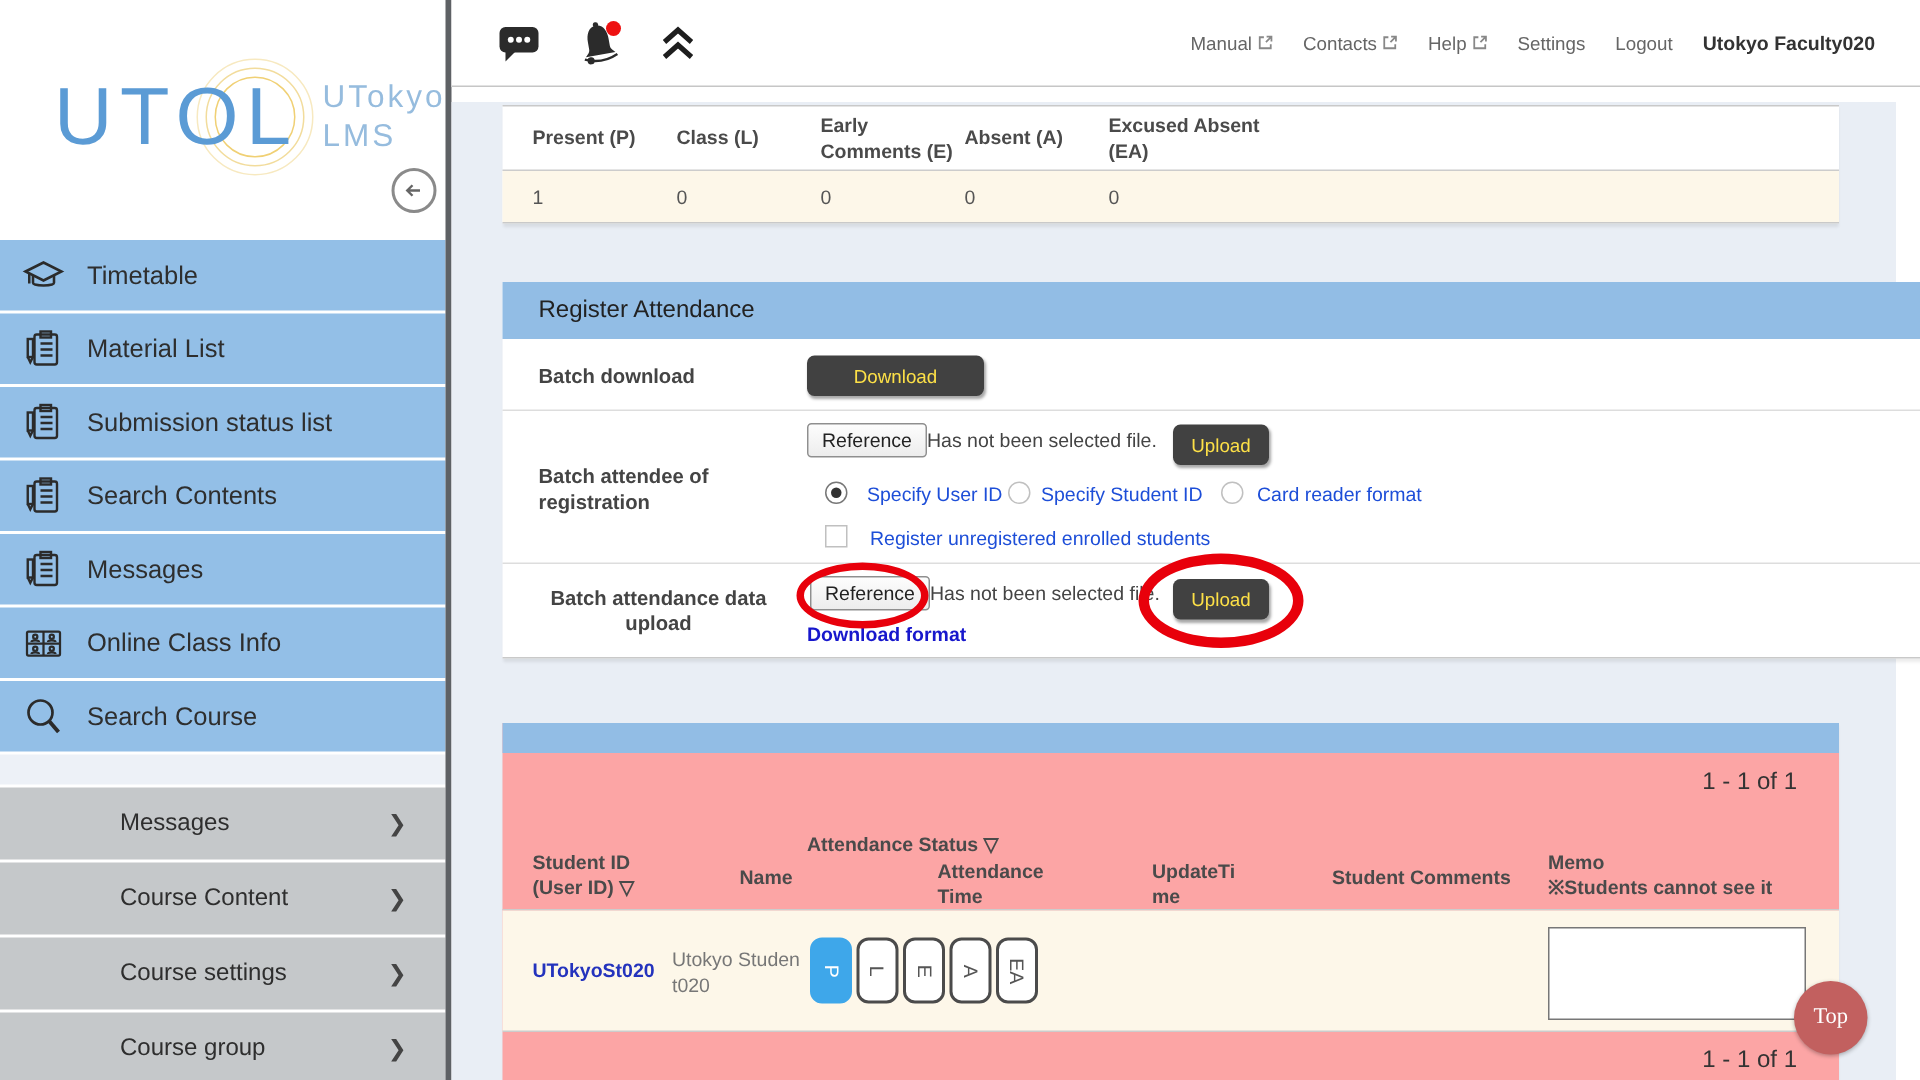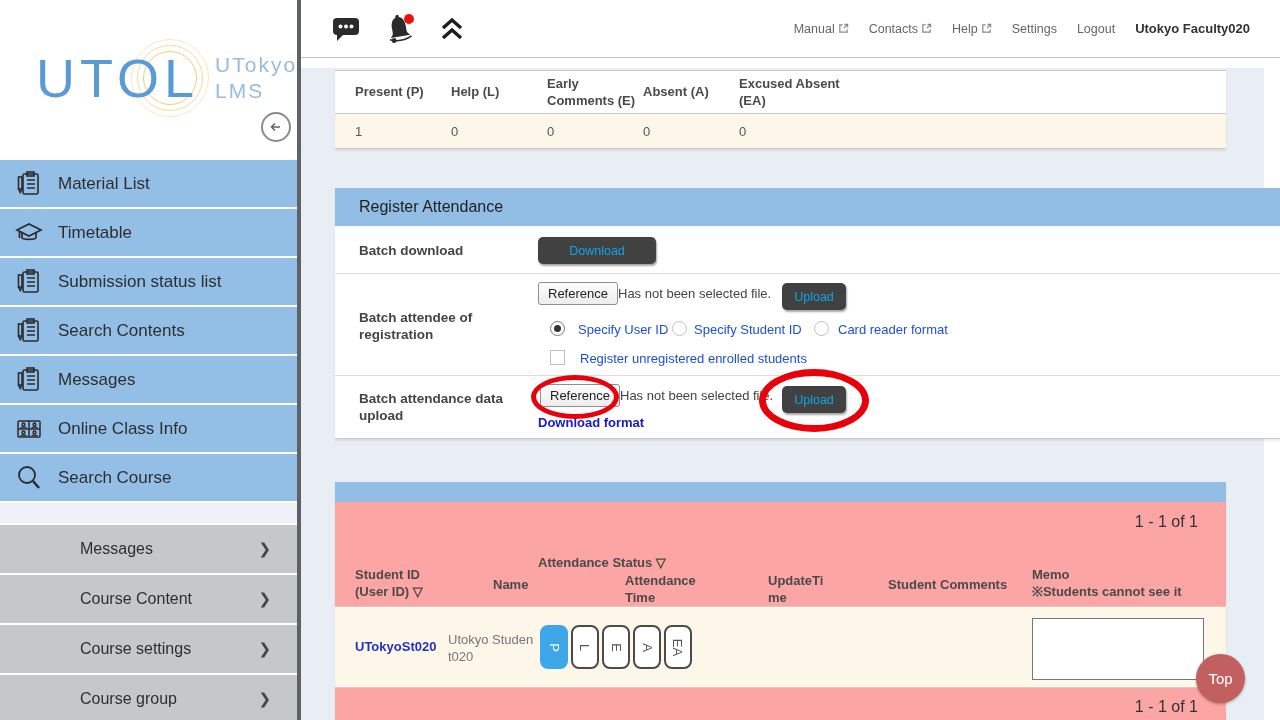--- a/index.html
+++ b/index.html
@@ -58,21 +58,21 @@
   .sc3{left:308px;width:92px;} .sc4{left:404px;width:110px;}
 
   
   #register-panel { position:absolute; left:34px; top:120px; width:1052px; background:#fff;
     border-bottom:1px solid #c9c9c9; box-shadow:0 2px 2px rgba(0,0,0,0.08); }
   #register-title { height:38px; background:#92bde5; display:flex; align-items:center;
     padding-left:24px; font-size:16px; color:#222; }
   .reg-row { position:relative; border-bottom:1px solid #ddd; }
   .reg-label { position:absolute; left:24px; font-size:13.5px; font-weight:bold;
     color:#444; line-height:17px; width:160px; }
-  .btn-dark { background:#414141; color:#0ea5e9; border:none; border-radius:5px;
+  .btn-dark { background:#414141; color:#fde047; border:none; border-radius:5px;
     font-size:12.5px; font-family:inherit; cursor:pointer; box-shadow:1px 2px 2px rgba(0,0,0,0.35); }
   .btn-ref { background:linear-gradient(#fdfdfd,#ededed); border:1px solid #8f8f8f;
     border-radius:3px; font-size:13px; font-family:inherit; color:#222; padding:2px 9px;
     height:23px; cursor:pointer; }
   .nofile { font-size:13px; color:#444; }
   .radio { width:15px; height:15px; border-radius:50%; background:#fff; display:inline-block; }
   .radio.sel { border:1px solid #777; position:relative; }
   .radio.sel::after { content:""; position:absolute; left:3px; top:3px; width:7px; height:7px;
     border-radius:50%; background:#333; }
   .radio.unsel { border:1px solid #c0c0c0; }
@@ -107,21 +107,21 @@
     border:1px solid #777; background:#fff; resize:none; font-family:inherit; }
 
   
   .annotation { position:absolute; border-radius:50%; z-index:9; pointer-events:none; }
   #ann-reference { left:230px; top:307px; width:88px; height:44px; border:5px solid #e8000b; }
   #ann-upload { left:458px; top:301px; width:110px; height:63px; border:7px solid #e8000b; }
 
   #top-button { position:absolute; left:895px; top:586px; width:49px; height:49px;
     border-radius:50%; background:#c2605f; color:#fff; font-size:15px; display:flex;
     align-items:center; justify-content:center; cursor:pointer; z-index:10;
-    box-shadow:0 1px 3px rgba(0,0,0,0.3); }
+    box-shadow:0 1px 3px rgba(0,0,0,0.3);font-family:Liberation Serif, serif; }
 
   svg { display:block; }
 </style>
 </head>
 <body>
 
 <div id="sidebar">
   <div id="logo-area">
     <div id="logo">
       <div class="ring ring1"></div>
@@ -135,39 +135,39 @@
     </div>
     <div id="collapse-btn">
       <svg width="16" height="16" viewBox="0 0 16 16">
         <path d="M12 8 H4 M7 4.5 L3.5 8 L7 11.5" stroke="#666" stroke-width="1.6" fill="none"></path>
       </svg>
     </div>
   </div>
 
   <div class="nav-item">
     <span class="nav-icon">
+      <svg width="30" height="28" viewBox="0 0 30 28" fill="none" stroke="#2b2b2b" stroke-width="1.7">
+        <path d="M3 11 L15 5 L27 11 L15 17 Z"></path>
+          <path d="M8 13.8 V18.5 C8 21 22 21 22 18.5 V13.8"></path>
+          <path d="M5.5 12.5 V19"></path>
+      </svg>
+    </span>
+    <span class="nav-label">Timetable</span>
+  </div>
+  <div class="nav-item">
+    <span class="nav-icon">
       <svg width="30" height="30" viewBox="0 0 30 30" fill="none" stroke="#2b2b2b" stroke-width="1.6">
         <rect x="9" y="5" width="15" height="20" rx="1.5"></rect>
           <rect x="13" y="3" width="7" height="4"></rect>
         <path d="M13 11 H21 M13 15 H21 M13 19 H21"></path>
           <rect x="4.5" y="8" width="3.5" height="12"></rect>
           <path d="M4.5 20 L6.2 23.5 L8 20"></path>
       </svg>
     </span>
     <span class="nav-label">Material List</span>
-  </div>
-  <div class="nav-item">
-    <span class="nav-icon">
-      <svg width="30" height="28" viewBox="0 0 30 28" fill="none" stroke="#2b2b2b" stroke-width="1.7">
-        <path d="M3 11 L15 5 L27 11 L15 17 Z"></path>
-          <path d="M8 13.8 V18.5 C8 21 22 21 22 18.5 V13.8"></path>
-          <path d="M5.5 12.5 V19"></path>
-      </svg>
-    </span>
-    <span class="nav-label">Timetable</span>
   </div>
   <div class="nav-item">
     <span class="nav-icon">
       <svg width="30" height="30" viewBox="0 0 30 30" fill="none" stroke="#2b2b2b" stroke-width="1.6">
         <rect x="9" y="5" width="15" height="20" rx="1.5"></rect>
           <rect x="13" y="3" width="7" height="4"></rect>
         <path d="M13 11 H21 M13 15 H21 M13 19 H21"></path>
           <rect x="4.5" y="8" width="3.5" height="12"></rect>
           <path d="M4.5 20 L6.2 23.5 L8 20"></path>
       </svg>
@@ -304,21 +304,21 @@
       <span class="tb-link">Logout</span>
       <span id="username">Utokyo Faculty020</span>
     </div>
   </div>
 
   <div id="content">
 
     <div id="summary-panel">
       <div id="summary-head">
         <div class="sum-h sc0">Present (P)</div>
-        <div class="sum-h sc1">Help (L)</div>
+        <div class="sum-h sc1">Class (L)</div>
         <div class="sum-h sc2">Early Comments (E)</div>
         <div class="sum-h sc3">Absent (A)</div>
         <div class="sum-h sc4">Excused Absent (EA)</div>
       </div>
       <div id="summary-row">
         <div class="sum-v sc0">1</div>
         <div class="sum-v sc1">0</div>
         <div class="sum-v sc2">0</div>
         <div class="sum-v sc3">0</div>
         <div class="sum-v sc4">0</div>
@@ -342,21 +342,21 @@
         <span class="ctl-label" style="position:absolute; left:243px; top:48px;">Specify User ID</span>
         <span class="radio unsel" style="position:absolute; left:337px; top:47px;"></span>
         <span class="ctl-label" style="position:absolute; left:359px; top:48px;">Specify Student ID</span>
         <span class="radio unsel" style="position:absolute; left:479px; top:47px;"></span>
         <span class="ctl-label" style="position:absolute; left:503px; top:48px;">Card reader format</span>
         <span class="checkbox" style="position:absolute; left:215px; top:76px;"></span>
         <span class="ctl-label" style="position:absolute; left:245px; top:77px;">Register unregistered enrolled students</span>
       </div>
 
       <div class="reg-row" style="height:62px; border-bottom:none;">
-        <div class="reg-label" style="top:14px;">Batch attendance data upload</div>
+        <div class="reg-label" style="top:14px;text-align:center;">Batch attendance data upload</div>
         <button class="btn-ref" style="position:absolute; left:205px; top:8px;">Reference</button>
         <span class="nofile" style="position:absolute; left:285px; top:12px;">Has not been selected file.</span>
         <button class="btn-dark" style="position:absolute; left:447px; top:10px; width:64px; height:27px;">Upload</button>
         <span id="download-format">Download format</span>
       </div>
     </div>
 
     <div id="student-panel">
       <div id="student-blue-bar"></div>
       <div class="pagination" id="pag-top">1 - 1 of 1</div>

